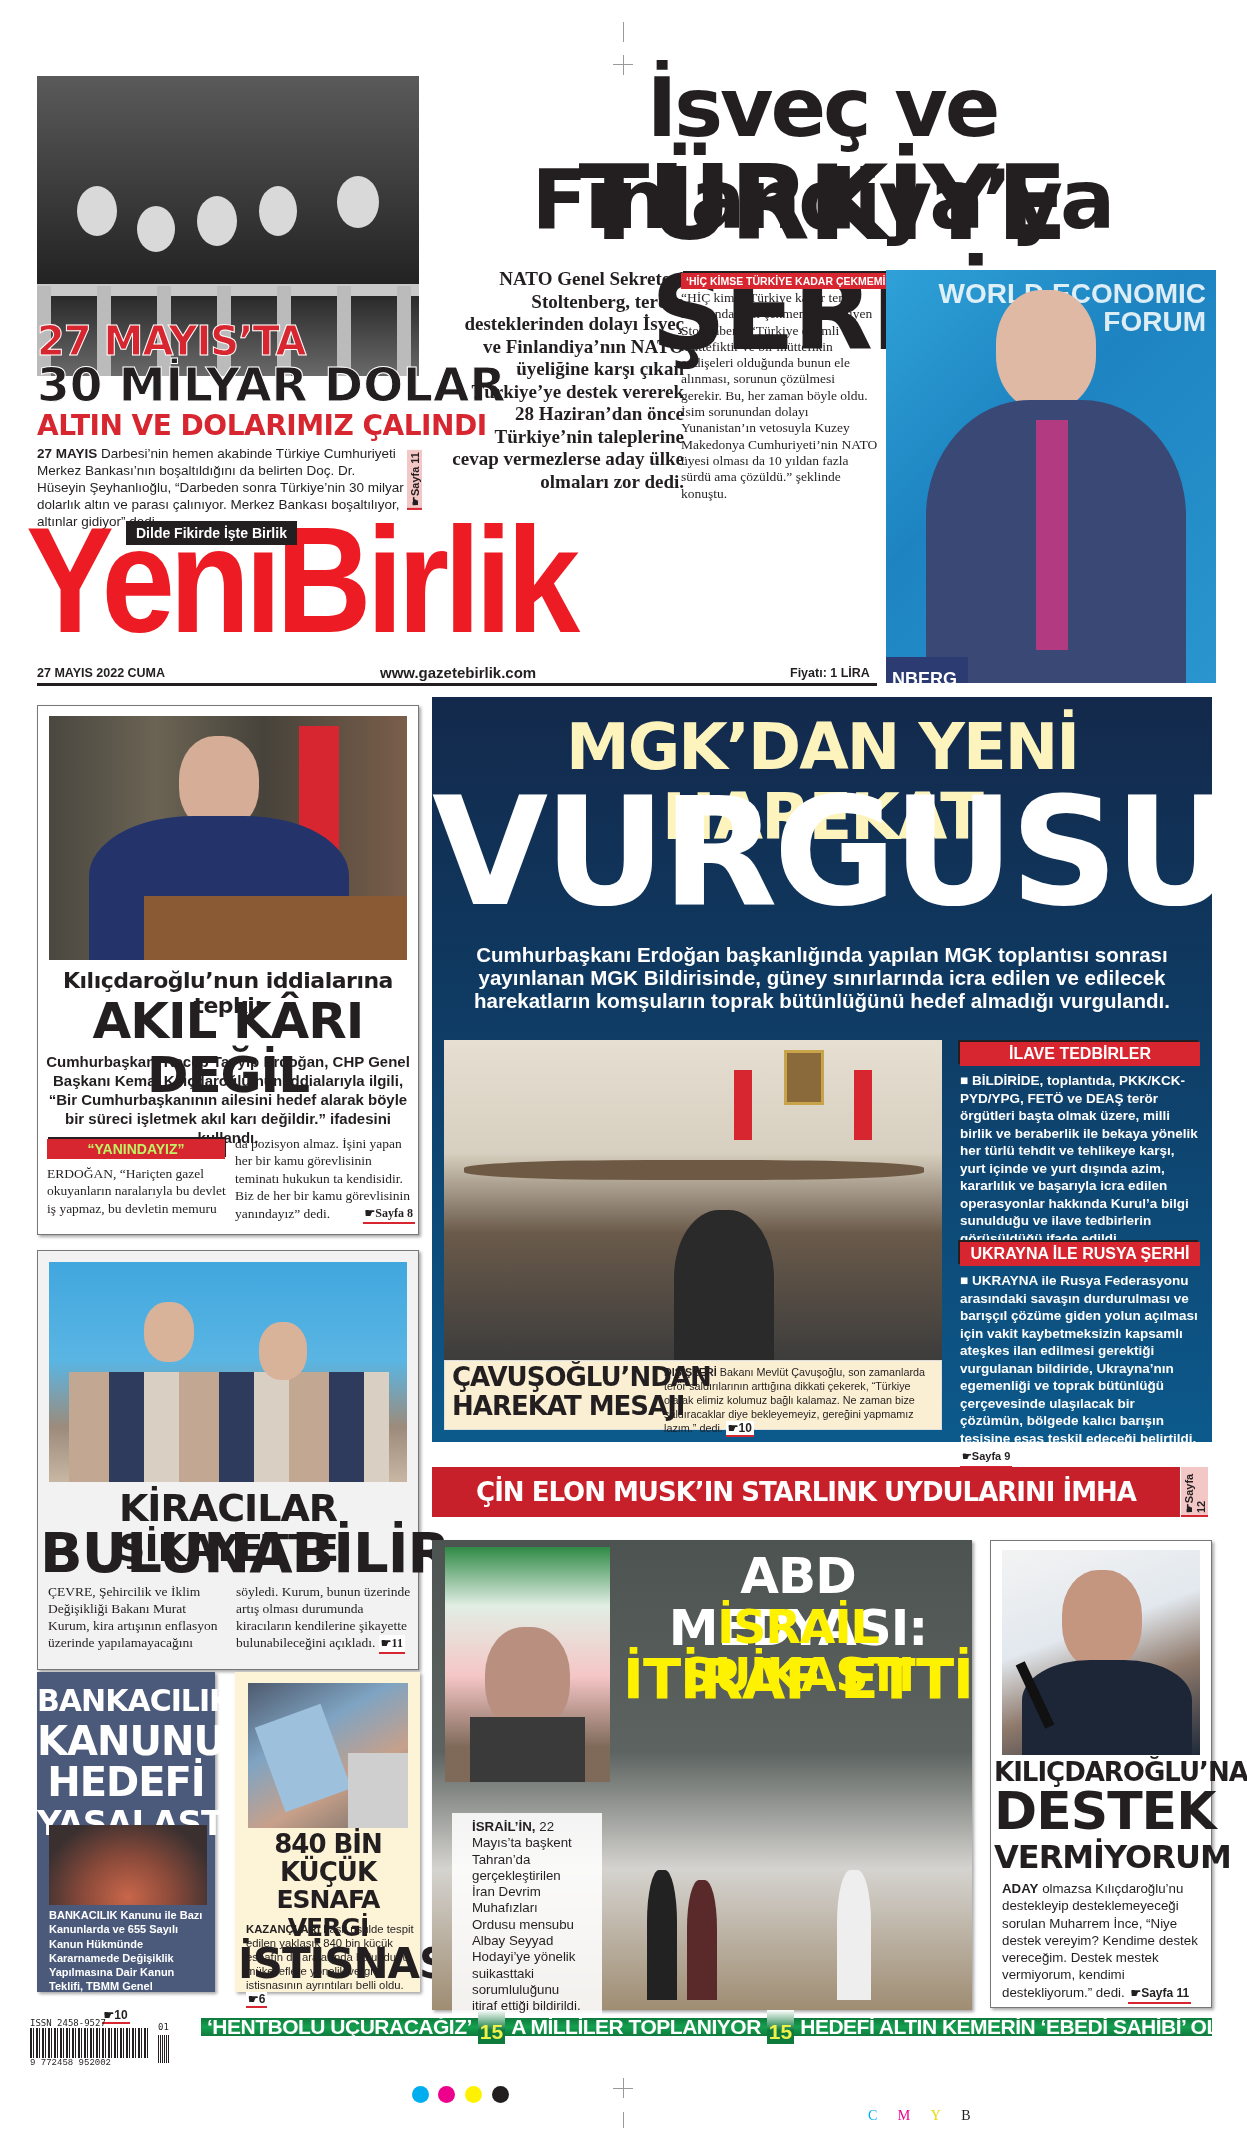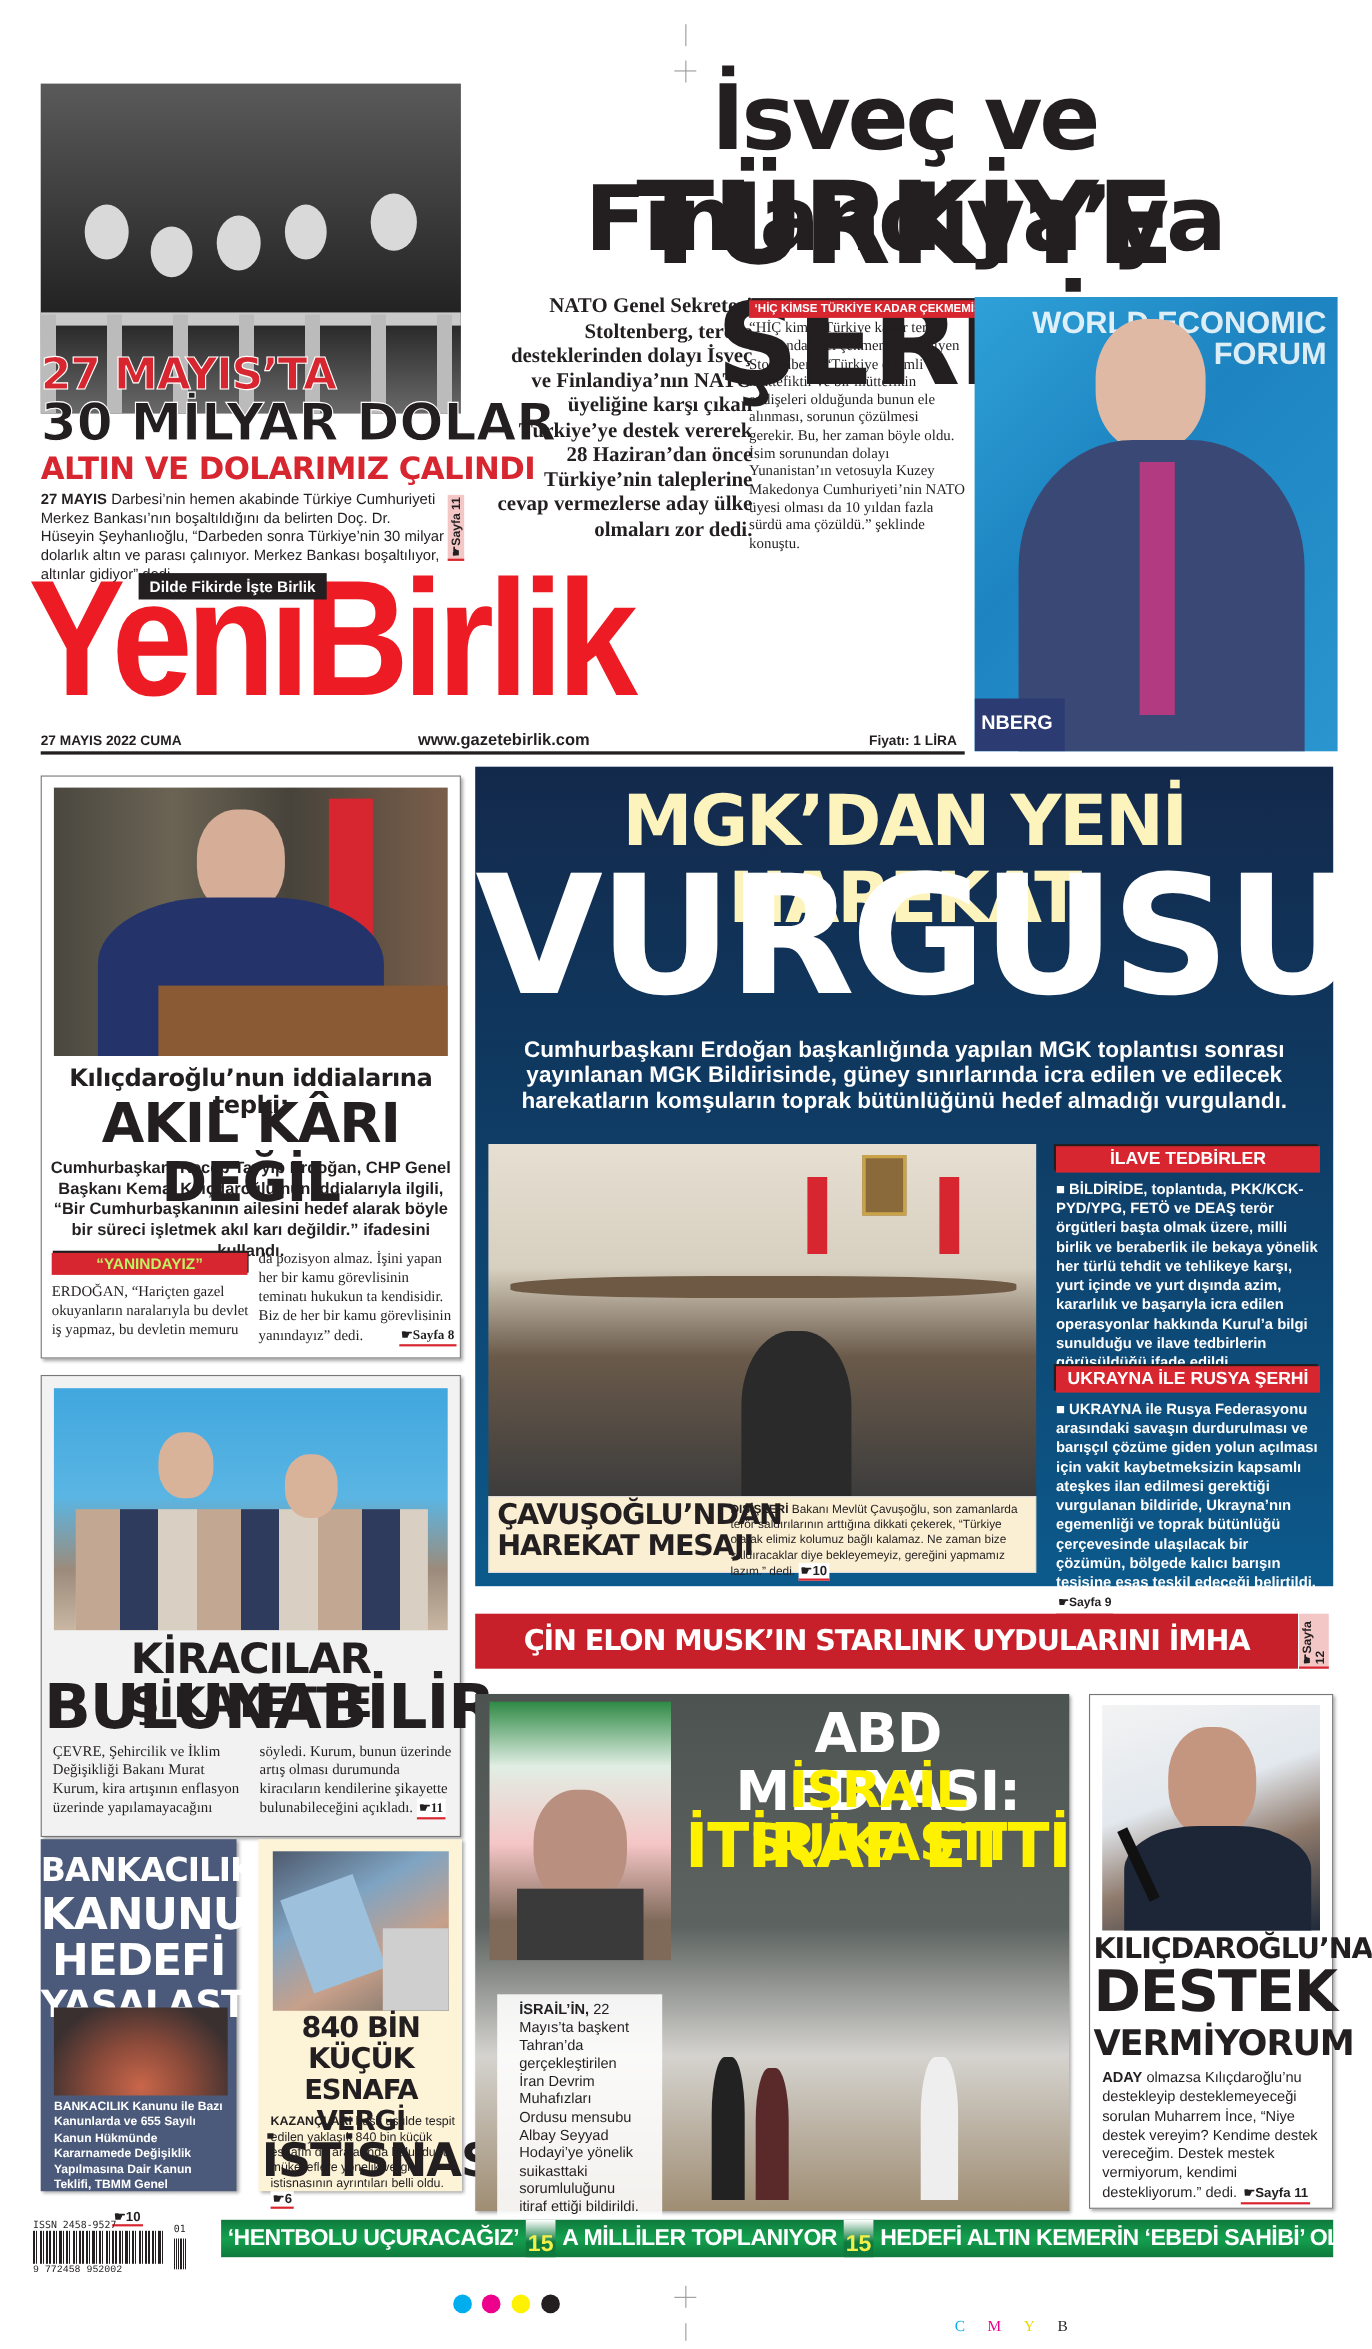--- a/index.html
+++ b/index.html
@@ -85,21 +85,21 @@
 .isr-body{left:452px;top:1813px;width:150px;background:rgba(255,255,255,.88);font-size:13.3px;line-height:16.3px;padding:6px 20px}
 
 #box-ince{left:990px;top:1540px;width:222px;height:468px}
 #p-ince{left:1002px;top:1550px;width:198px;height:205px;background:linear-gradient(160deg,#f3f3f3 0%,#e2e8ee 40%,#8f7a6c 65%,#1f2a3a 100%)}
 .ince1{left:994px;top:1758px;width:214px;text-align:center;font-size:26px;line-height:28px;letter-spacing:-1px}
 .ince2{left:994px;top:1784px;width:214px;text-align:center;font-size:52px;line-height:54px;letter-spacing:-1px}
 .ince3{left:994px;top:1840px;width:214px;text-align:center;font-size:32px;line-height:34px;letter-spacing:-1px}
 .ince-body{left:1002px;top:1880px;width:205px;font-size:13.3px;line-height:17.3px}
 
 .barcode{left:30px;top:2018px;width:120px;height:50px}
-.sport{left:201px;top:2018px;width:1011px;height:34px;background:linear-gradient(180deg,#0e7a3c 0%,#14a04f 50%,#0e7a3c 100%);display:flex;align-items:center}
+.sport{left:201px;top:2018px;width:1011px;height:18px;background:linear-gradient(180deg,#0e7a3c 0%,#14a04f 50%,#0e7a3c 100%);display:flex;align-items:center}
 .sport-item{color:#fff;font-size:21px;font-weight:bold;padding:0 6px;white-space:nowrap;letter-spacing:-0.5px;font-family:"Liberation Sans Narrow","Liberation Sans",sans-serif}
 .sport-num{color:#f0f04a;font-size:21px;font-weight:bold;background:linear-gradient(180deg,#fff 0%,#0e7a3c 60%);height:34px;padding:10px 2px 4px;line-height:24px}
 .dot{position:absolute;width:17px;height:17px;border-radius:50%;top:2086px}
 .cmyb span{margin-right:16px;font-family:"Liberation Serif",serif;font-size:14px}
 .cross{position:absolute;background:#999}
 </style>
 </head>
 <body>
 
 <div class="cross" style="left:623px;top:22px;width:1px;height:20px"></div>
@@ -128,21 +128,21 @@
 <div class="abs heavy isvec">İsveç ve Finlandiya’ya</div>
 <div class="abs heavy serhi">TÜRKİYE ŞERHİ</div>
 <div class="abs serif nato-lead">NATO Genel Sekreteri Stoltenberg, teröre desteklerinden dolayı İsveç ve Finlandiya’nın NATO üyeliğine karşı çıkan Türkiye’ye destek vererek 28 Haziran’dan önce Türkiye’nin taleplerine cevap vermezlerse aday ülke olmaları zor dedi.</div>
 <div class="abs quote-tag">‘HİÇ KİMSE TÜRKİYE KADAR ÇEKMEMİŞTİR’</div>
 <div class="abs serif quote-body">“HİÇ kimse Türkiye kadar terör saldırından acı çekmemiştir.” diyen Stoltenberg, “Türkiye önemli bir müttefiktir ve bir müttefikin endişeleri olduğunda bunun ele alınması, sorunun çözülmesi gerekir. Bu, her zaman böyle oldu. İsim sorunundan dolayı Yunanistan’ın vetosuyla Kuzey Makedonya Cumhuriyeti’nin NATO üyesi olması da 10 yıldan fazla sürdü ama çözüldü.” şeklinde konuştu.</div>
 <div class="abs photo" id="p-stolt">
   <div style="position:absolute;left:20px;top:10px;color:rgba(255,255,255,.85);font-weight:bold;font-size:28px;line-height:28px;width:300px;text-align:right">WORLD ECONOMIC FORUM</div>
   <div style="position:absolute;left:110px;top:20px;width:100px;height:120px;border-radius:45%;background:#e0b9a5"></div>
   <div style="position:absolute;left:40px;top:130px;width:260px;height:290px;border-radius:40% 40% 0 0;background:#3a4876"></div>
   <div style="position:absolute;left:150px;top:150px;width:32px;height:230px;background:#b23a80"></div>
-  <div style="position:absolute;left:0;top:365px;width:82px;height:48px;background:#2c3c73;color:#fff;font-weight:bold;font-size:18px;padding:12px 6px">NBERG</div>
+  <div style="position:absolute;left:0;top:387px;width:82px;height:48px;background:#2c3c73;color:#fff;font-weight:bold;font-size:18px;padding:12px 6px">NBERG</div>
 </div>
 
 <div class="abs logo">YeniBirlik</div>
 <div class="abs tagline">Dilde Fikirde İşte Birlik</div>
 <div class="abs mast-date">27 MAYIS 2022 CUMA</div>
 <div class="abs mast-url">www.gazetebirlik.com</div>
 <div class="abs mast-price">Fiyatı: 1 LİRA</div>
 <div class="abs mast-rule"></div>
 
 <div class="abs box" id="box-erdogan"></div>

